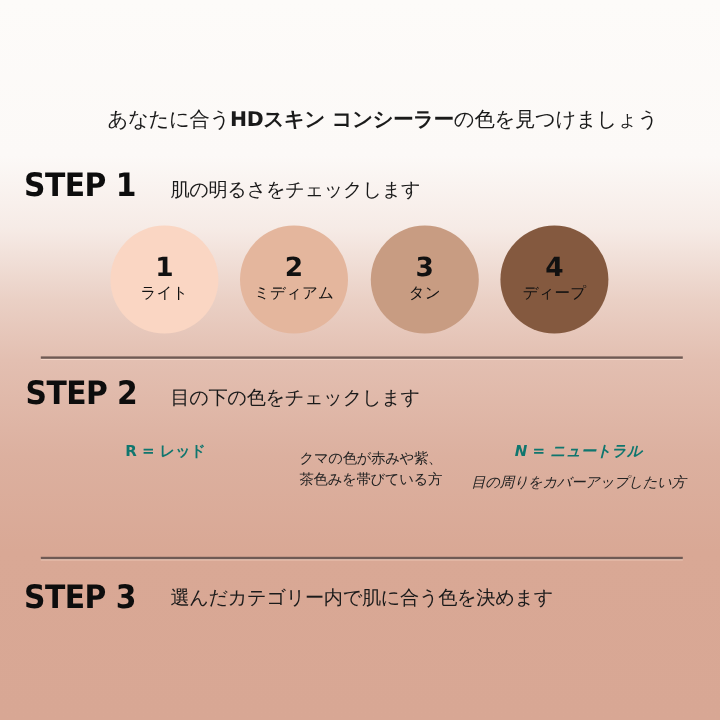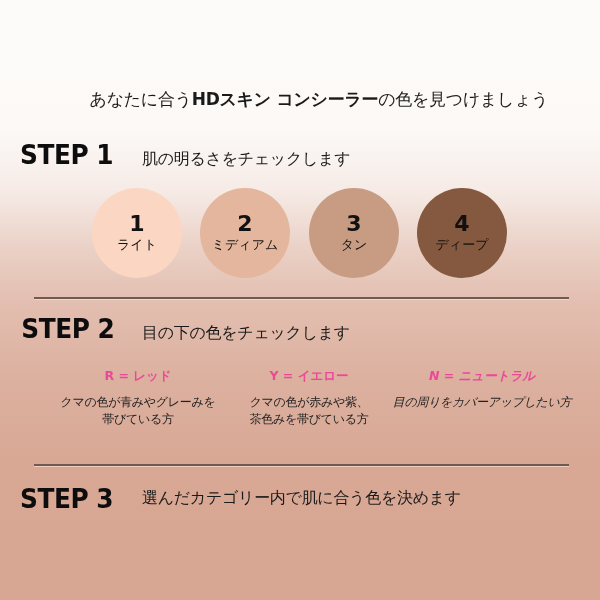--- a/index.html
+++ b/index.html
@@ -38,21 +38,21 @@
   #circle-3 { left:309px; background:#c89c82; }
   #circle-4 { left:417px; background:#84593f; }
   .divider {
     position:absolute; left:34px; width:535px; height:2px; background:#6f5a54;
     box-shadow: 0 1px 0 rgba(255,230,215,0.6);
   }
   #divider-1 { top:297px; }
   #divider-2 { top:464px; }
   .types { position:absolute; top:368px; left:0; width:600px; }
   .type { position:absolute; width:190px; text-align:center; }
-  .type .code { font-weight:bold; font-size:12.5px; color:#ec4899; height:20px; }
+  .type .code { font-weight:bold; font-size:12.5px; color:#0f766e; height:20px; }
   .type .desc { font-size:12px; line-height:17px; margin-top:6px; color:#222; letter-spacing:-0.3px; }
   #type-r { left:43px; }
   #type-y { left:214px; }
   #type-n { left:387px;font-style:italic; }
 </style>
 </head>
 <body>
 
 <div class="headline">
   <span>あなたに合う</span><b>HDスキン コンシーラー</b><span>の色を見つけましょう</span>
@@ -85,27 +85,22 @@
 <div class="divider" id="divider-1"></div>
 
 <div class="step-row" id="step2">
   <span class="step-label">STEP 2</span>
   <span class="step-desc">目の下の色をチェックします</span>
 </div>
 
 <div class="types">
   <div class="type" id="type-r">
     <div class="code">R = レッド</div>
-    <div class="desc">
-      <div>クマの色が青みやグレーみを</div>
-      <div>帯びている方</div>
-    </div>
   </div>
   <div class="type" id="type-y">
-    <div class="code">Y = イエロー</div>
     <div class="desc">
       <div>クマの色が赤みや紫、</div>
       <div>茶色みを帯びている方</div>
     </div>
   </div>
   <div class="type" id="type-n">
     <div class="code">N = ニュートラル</div>
     <div class="desc">
       <div>目の周りをカバーアップしたい方</div>
     </div>

